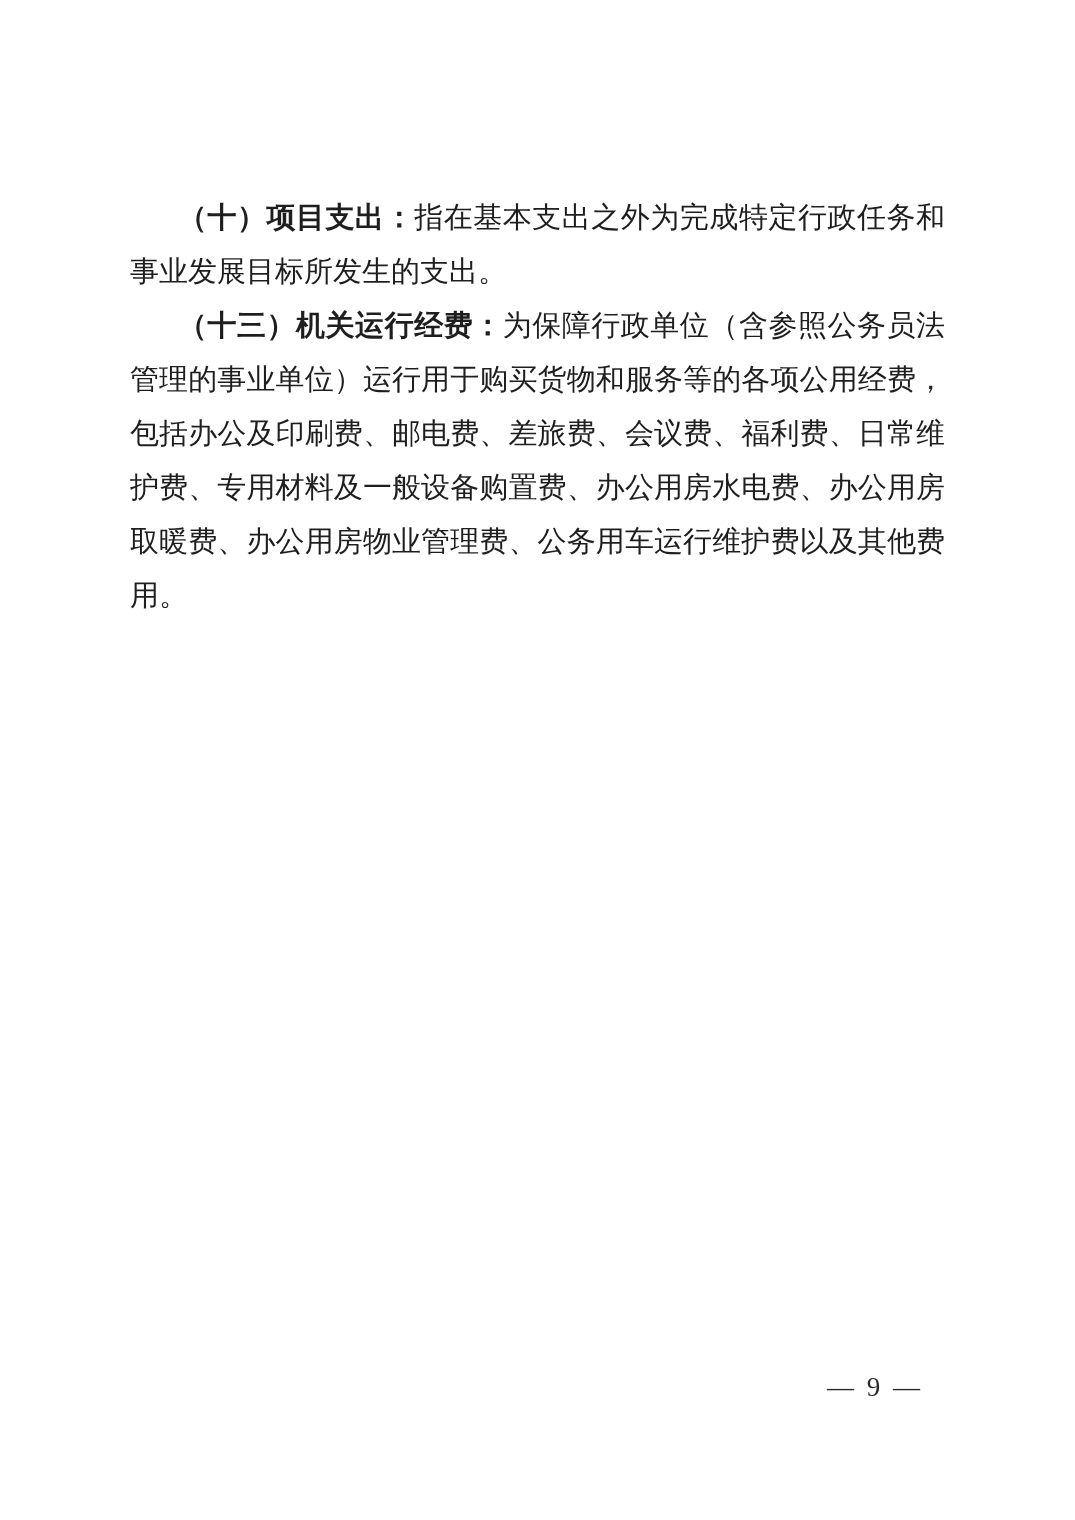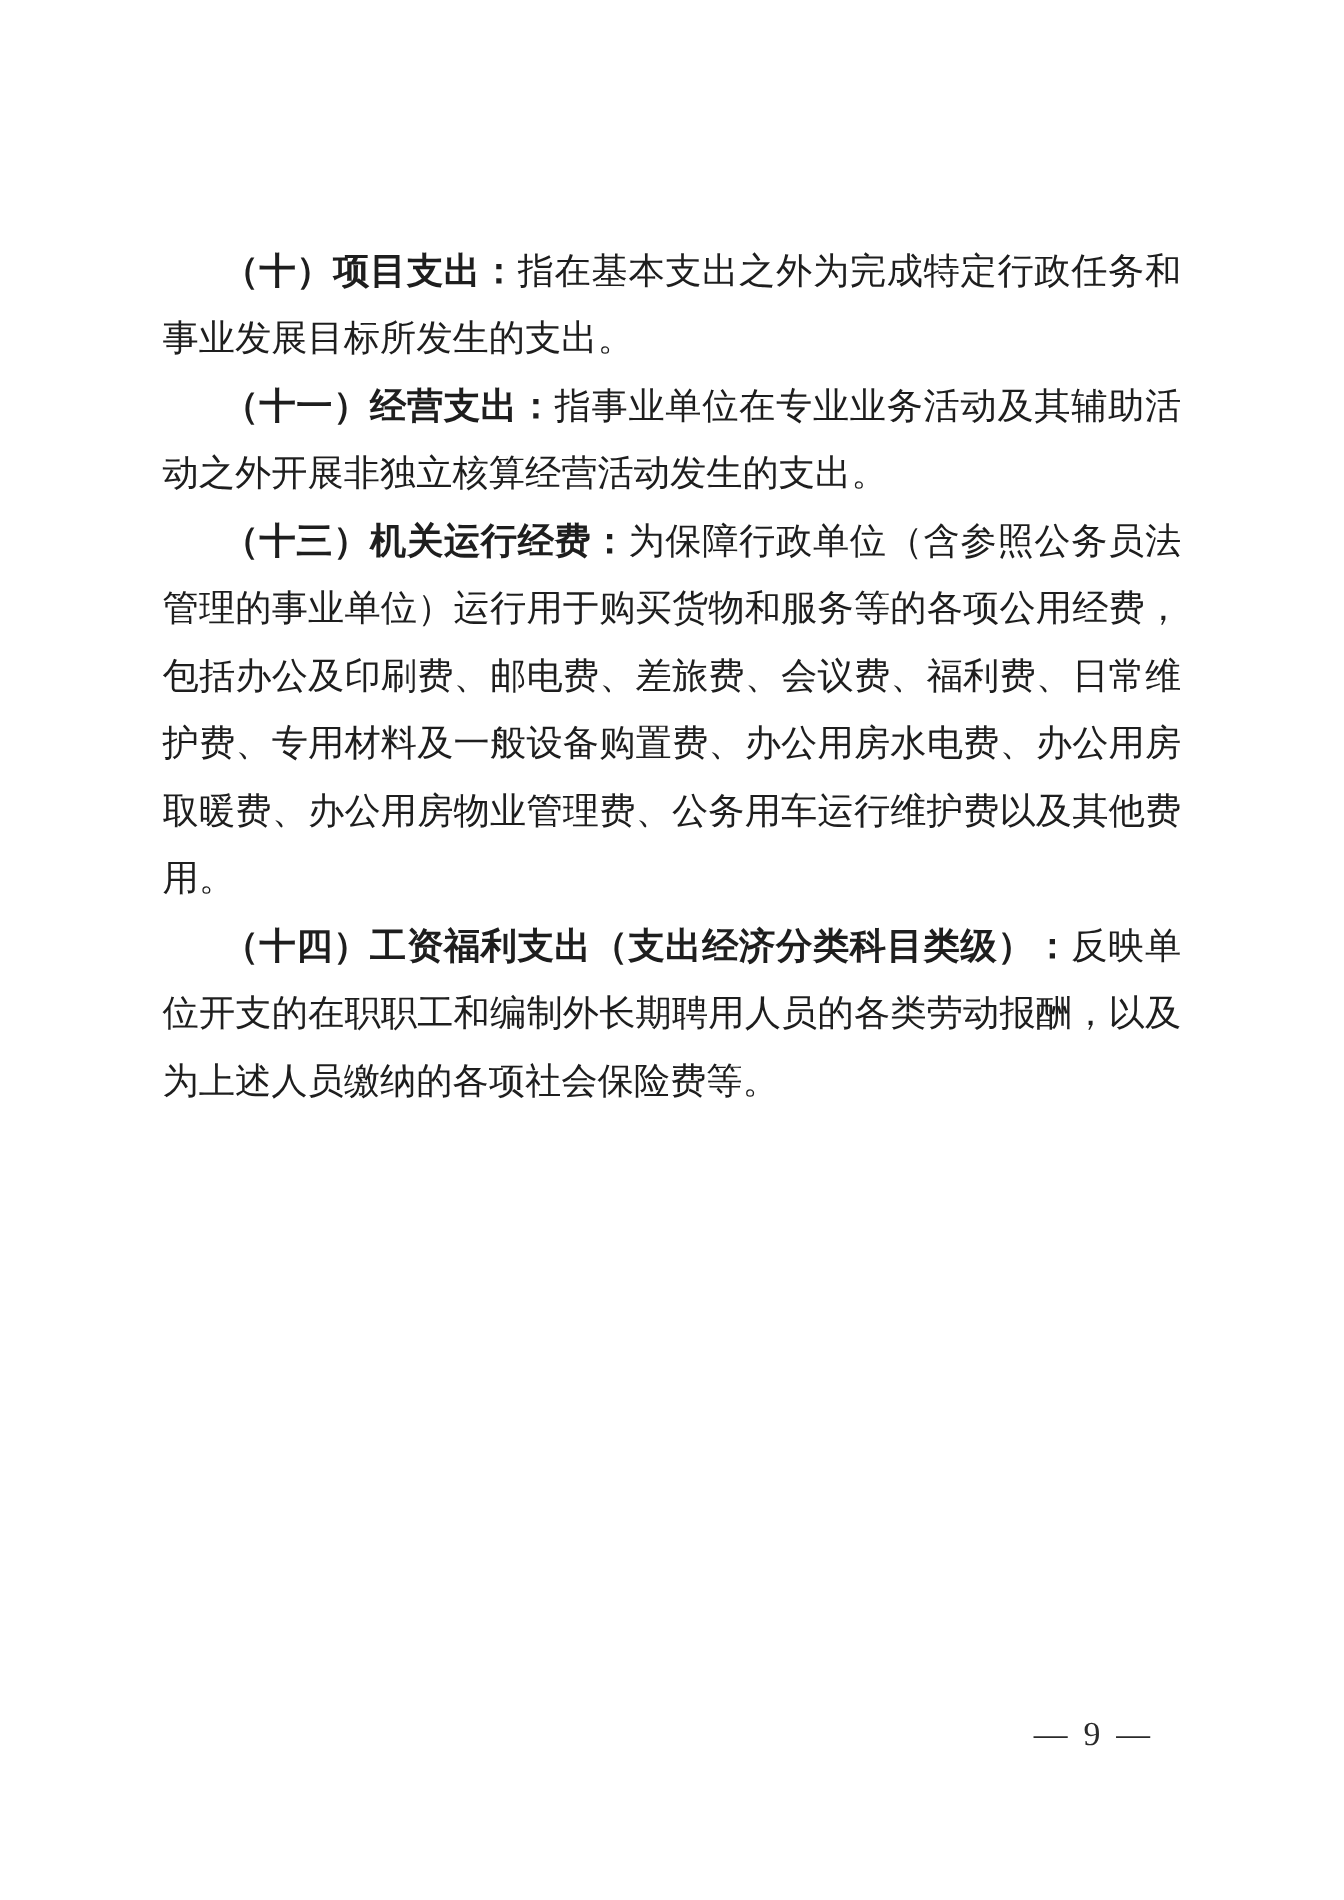--- a/index.html
+++ b/index.html
@@ -49,18 +49,16 @@
     letter-spacing: 3px;
     white-space: nowrap;
   }
 </style>
 </head>
 <body>
 
 <div class="page">
   <div class="content">
     <p class="para"><span class="lead">（十）项目支出：</span><span>指在基本支出之外为完成特定行政任务和事业发展目标所发生的支出。</span></p>
-    <p class="para"><span class="lead">（十一）经营支出：</span><span>指事业单位在专业业务活动及其辅助活动之外开展非独立核算经营活动发生的支出。</span></p>
     <p class="para"><span class="lead">（十三）机关运行经费：</span><span>为保障行政单位（含参照公务员法管理的事业单位）运行用于购买货物和服务等的各项公用经费，包括办公及印刷费、邮电费、差旅费、会议费、福利费、日常维护费、专用材料及一般设备购置费、办公用房水电费、办公用房取暖费、办公用房物业管理费、公务用车运行维护费以及其他费用。</span></p>
-    <p class="para"><span class="lead">（十四）工资福利支出（支出经济分类科目类级）：</span><span>反映单位开支的在职职工和编制外长期聘用人员的各类劳动报酬，以及为上述人员缴纳的各项社会保险费等。</span></p>
   </div>
   <div class="page-number">— 9 —</div>
 </div>
 
 </body></html>

